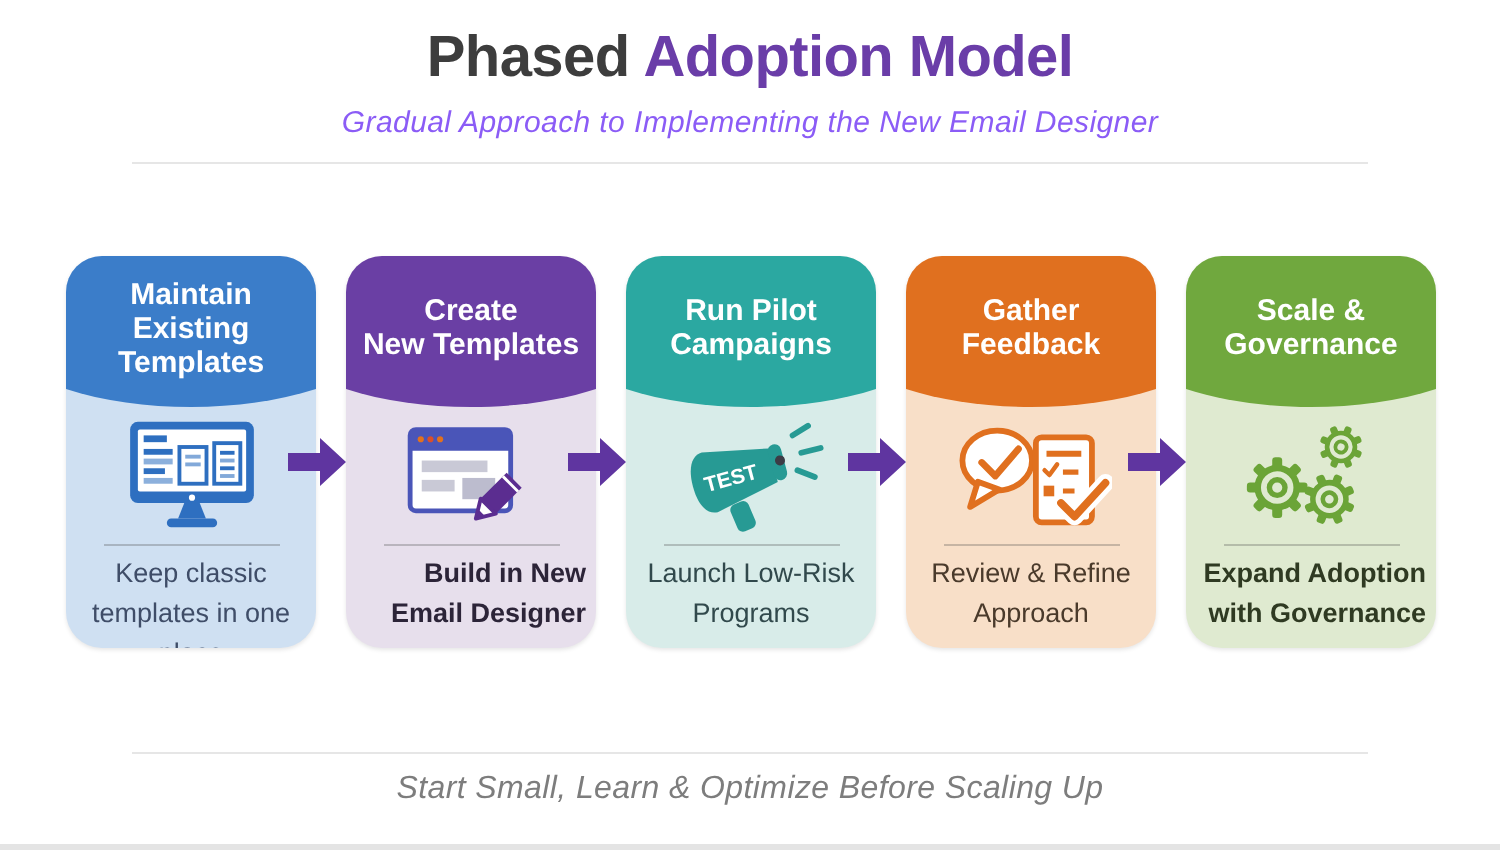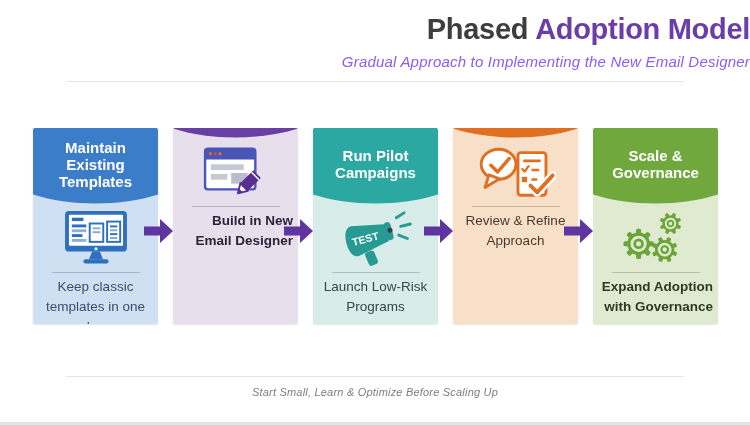--- a/index.html
+++ b/index.html
@@ -2,29 +2,29 @@
 <html><head>
 <meta charset="utf-8">
 <style>
   html,body{margin:0;padding:0;}
   body{
     width:750px;height:425px;position:relative;overflow:hidden;
     background:#ffffff;
     font-family:"Liberation Sans", sans-serif;
   }
   
-  .title-wrap{position:absolute;top:0;left:0;width:750px;text-align:right;}
+  .title-wrap{position:absolute;top:0;left:0;width:750px;text-align:center;}
   .page-title{margin:13px 0 0;font-size:29px;font-weight:bold;letter-spacing:-0.3px;}
   .page-title .prefix{margin-right:7px;}
   .subtitle{margin-top:7px;font-size:15px;font-style:italic;color:#8c8c8c;letter-spacing:0.2px;}
   .divider{width:618px;margin:11px auto 0;border-top:1.5px solid #e6e6e6;}
   
   .cards-row{position:absolute;top:128px;left:33px;display:flex;}
   .card{
-    width:125px;height:196px;border-radius:2px;overflow:hidden;flex-shrink:0;
+    width:125px;height:196px;border-radius:18px;overflow:hidden;flex-shrink:0;
     background:var(--body-c);display:flex;flex-direction:column;
     box-shadow:0 1px 2px rgba(0,0,0,0.10);
   }
   .card-header{
     background:var(--header-c);height:60px;flex-shrink:0;
     display:flex;flex-direction:column;align-items:center;justify-content:center;
     padding-top:6px;
   }
   .card-header span{color:#ffffff;font-weight:bold;font-size:15px;line-height:17px;white-space:nowrap;}
   .wave{display:block;width:100%;height:13px;margin-top:-1px;flex-shrink:0;}
@@ -35,21 +35,21 @@
   .card-text{font-size:13.5px;line-height:20px;text-align:center;color:var(--text-c);padding:0 5px;}
   .card-text.bold{font-weight:bold;text-align:right;}
   
   .flow-arrow{
     width:30px;height:30px;flex-shrink:0;z-index:3;
     margin-left:-14px;margin-right:-1px;margin-top:88px;
   }
   
   .footer-wrap{position:absolute;top:376px;left:0;width:750px;text-align:center;}
   .footer-divider{width:618px;margin:0 auto;border-top:1.5px solid #e6e6e6;}
-  .footer-text{margin-top:9px;font-size:11px;font-style:italic;color:#7d7d7d;letter-spacing:0.2px;}
+  .footer-text{margin-top:9px;font-size:16px;font-style:italic;color:#7d7d7d;letter-spacing:0.2px;}
   .bottom-strip{position:absolute;bottom:0;left:0;width:750px;height:3px;background:#e4e4e4;}
 </style>
 </head>
 <body>
 
 <div class="title-wrap">
   <h1 class="page-title"><span class="prefix" style="color: rgb(61, 61, 61);">Phased</span><span style="color: rgb(106, 61, 168);">Adoption Model</span></h1>
   <div class="subtitle" style="color: #8b5cf6;">Gradual Approach to Implementing the New Email Designer</div>
   <div class="divider"></div>
 </div>
@@ -89,20 +89,24 @@
       <div class="card-divider"></div>
       <div class="card-text">Keep classic templates in one place</div>
     </div>
   </div>
 
   <svg class="flow-arrow" viewBox="0 0 30 30">
       <polygon points="0,10.5 16,10.5 16,3 29,15 16,27 16,19.5 0,19.5" fill="#5f35a0"></polygon>
     </svg>
 
   <div class="card" style="--header-c: #6a3fa4; --body-c: #e7dfec; --icon-c: #5b2d90; --text-c: #2c2438;">
+    <div class="card-header">
+      <span>Create</span>
+      <span>New Templates</span>
+    </div>
     <svg class="wave" viewBox="0 0 125 13" preserveAspectRatio="none">
         <path d="M0 0 H125 V1.5 C88 13.5 37 13.5 0 1.5 Z"></path>
       </svg>
     <div class="card-body">
       <svg class="card-icon" viewBox="0 0 72 60" width="72">
         <rect x="4" y="6" width="52" height="42" rx="3" fill="#ffffff" stroke="#4a55b8" stroke-width="2.5"></rect>
         <path d="M4 9 a3 3 0 0 1 3 -3 h46 a3 3 0 0 1 3 3 v8 h-52 Z" fill="#4a55b8"></path>
         <circle cx="9.5" cy="11" r="1.6" fill="#e2711d"></circle>
         <circle cx="14.5" cy="11" r="1.6" fill="#d94f2a"></circle>
         <circle cx="19.5" cy="11" r="1.6" fill="#e2711d"></circle>
@@ -149,20 +153,24 @@
       <div class="card-divider"></div>
       <div class="card-text">Launch Low-Risk Programs</div>
     </div>
   </div>
 
   <svg class="flow-arrow" viewBox="0 0 30 30">
       <polygon points="0,10.5 16,10.5 16,3 29,15 16,27 16,19.5 0,19.5" fill="#5f35a0"></polygon>
     </svg>
 
   <div class="card" style="--header-c: #e0701f; --body-c: #f8dfc8; --icon-c: #e0701f; --text-c: #4a3a2b;">
+    <div class="card-header">
+      <span>Gather</span>
+      <span>Feedback</span>
+    </div>
     <svg class="wave" viewBox="0 0 125 13" preserveAspectRatio="none">
         <path d="M0 0 H125 V1.5 C88 13.5 37 13.5 0 1.5 Z"></path>
       </svg>
     <div class="card-body">
       <svg class="card-icon" viewBox="0 0 80 60" width="80">
         <ellipse cx="22" cy="22" rx="18" ry="15.5" fill="#ffffff" stroke="currentColor" stroke-width="3"></ellipse>
         <path d="M12 33 L8 46 L23 37 Z" fill="#ffffff" stroke="currentColor" stroke-width="3" stroke-linejoin="round"></path>
         <path d="M14 23 l7 7 l12 -14" stroke="currentColor" stroke-width="3.5" fill="none" stroke-linecap="round" stroke-linejoin="round"></path>
         <rect x="42" y="10" width="29" height="44" rx="3" fill="#ffffff" stroke="currentColor" stroke-width="3"></rect>
         <line x1="47.5" y1="18.5" x2="65.5" y2="18.5" stroke="currentColor" stroke-width="3"></line>

